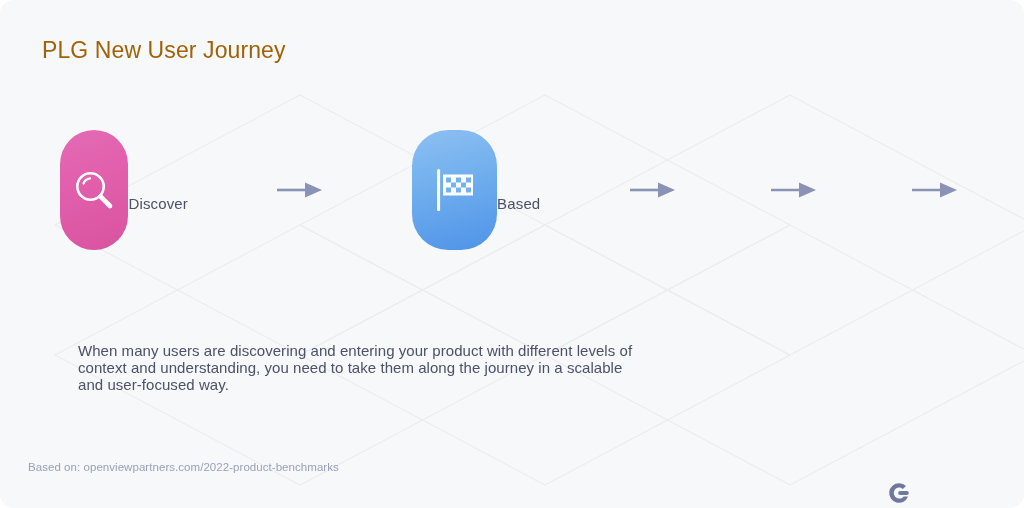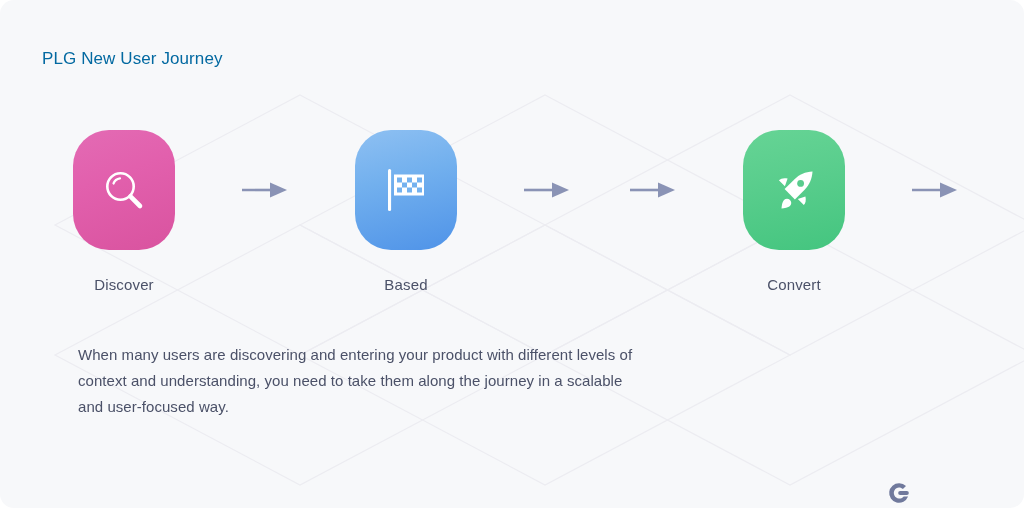--- a/index.html
+++ b/index.html
@@ -29,45 +29,44 @@
     pointer-events: none;
     z-index: 0;
   }
   .watermark svg { display: block; width: 100%; height: 100%; }
 
   
   .page-title {
     position: absolute;
     left: 42px;
     top: 37px;
-    font-size: 17px;
+    font-size: 23px;
     font-weight: 400;
     letter-spacing: .1px;
-    color: #0369a1;
-    z-index: 3;
-    margin-top: 12px;
+    color: #a16207;
+    z-index: 3;
   }
 
   
   .journey {
     position: absolute;
     left: 60px;
     top: 130px;
     width: 904px;
     height: 170px;
     display: flex;
     align-items: flex-start;
     justify-content: space-between;
     z-index: 3;
   }
 
   .step {
     width: 128px;
     display: flex;
-    flex-direction: column;
+    flex-direction: row;
     align-items: center;
     flex: 0 0 auto;
   }
 
   .tile {
     width: 102px;
     height: 120px;
     border-radius: 36px;
     display: flex;
     align-items: center;
@@ -99,21 +98,21 @@
     justify-content: center;
   }
 
   
   .body-copy {
     position: absolute;
     left: 78px;
     top: 342px;
     width: 560px;
     font-size: 15px;
-    line-height: 26px;
+    line-height: 17px;
     color: #4b5168;
     letter-spacing: .05px;
     z-index: 3;
   }
 
   
   .source-note {
     position: absolute;
     left: 28px;
     top: 461px;
@@ -212,47 +211,34 @@
     </div>
 
 
     <div class="arrow">
       <svg width="46" height="18" viewBox="0 0 46 18" xmlns="http://www.w3.org/2000/svg">
         <path d="M0 9 H30" stroke="#8a93b5" stroke-width="2.6"></path>
         <path d="M28 1.5 L45 9 L28 16.5 Z" fill="#8a93b5"></path>
       </svg>
     </div>
 
-    <div class="step">
-      <div class="tile tile-convert">
-        <span>
-          <svg width="54" height="54" viewBox="0 0 54 54" fill="none" xmlns="http://www.w3.org/2000/svg">
-            <path d="M45.5 8.5c-7 .4-13.2 2.9-18.2 7.9L17.6 26.1l10.3 10.3 9.7-9.7c5-5 7.5-11.2 7.9-18.2Z" fill="#ffffff"></path>
-            <circle cx="33.6" cy="20.4" r="3.4" fill="#59cc8d"></circle>
-            <path d="M20.6 15.6c-3.6-.9-6.6-.2-8.7 1.6l6 6 2.7-7.6Z" fill="#ffffff"></path>
-            <path d="M38.4 33.4c.9 3.6.2 6.6-1.6 8.7l-6-6 7.6-2.7Z" fill="#ffffff"></path>
-            <path d="M17 37c-1.8 1.8-2.2 5.6-2.5 8.5 2.9-.3 6.7-.7 8.5-2.5 1.7-1.7 1.7-4.3 0-6-1.7-1.7-4.3-1.7-6 0Z" fill="#ffffff"></path>
-          </svg>
-        </span>
-      </div>
-      <div class="step-label">Convert</div>
-    </div>
 
     <div class="arrow">
       <svg width="46" height="18" viewBox="0 0 46 18" xmlns="http://www.w3.org/2000/svg">
         <path d="M0 9 H30" stroke="#8a93b5" stroke-width="2.6"></path>
         <path d="M28 1.5 L45 9 L28 16.5 Z" fill="#8a93b5"></path>
       </svg>
     </div>
 
 
   </div>
 
   <p class="body-copy">When many users are discovering and entering your product with different levels of context and understanding, you need to take them along the journey in a scalable and user-focused way.</p>
 
+  <div class="source-note">Based on: openviewpartners.com/2022-product-benchmarks</div>
 
   <div class="brand">
     <span class="brand-mark">
       <svg width="24" height="24" viewBox="0 0 24 24" xmlns="http://www.w3.org/2000/svg">
         <path d="M12 2.2a9.8 9.8 0 1 0 9.1 13.4h-4.4A5.6 5.6 0 1 1 12 6.4c1.5 0 2.9.6 3.9 1.6l3.1-3.1A9.76 9.76 0 0 0 12 2.2Z" fill="#70799c"></path>
         <rect x="11.2" y="10" width="10.6" height="3.9" rx="1.9" fill="#70799c"></rect>
       </svg>
     </span>
     <span class="brand-name">encharge</span>
   </div>

